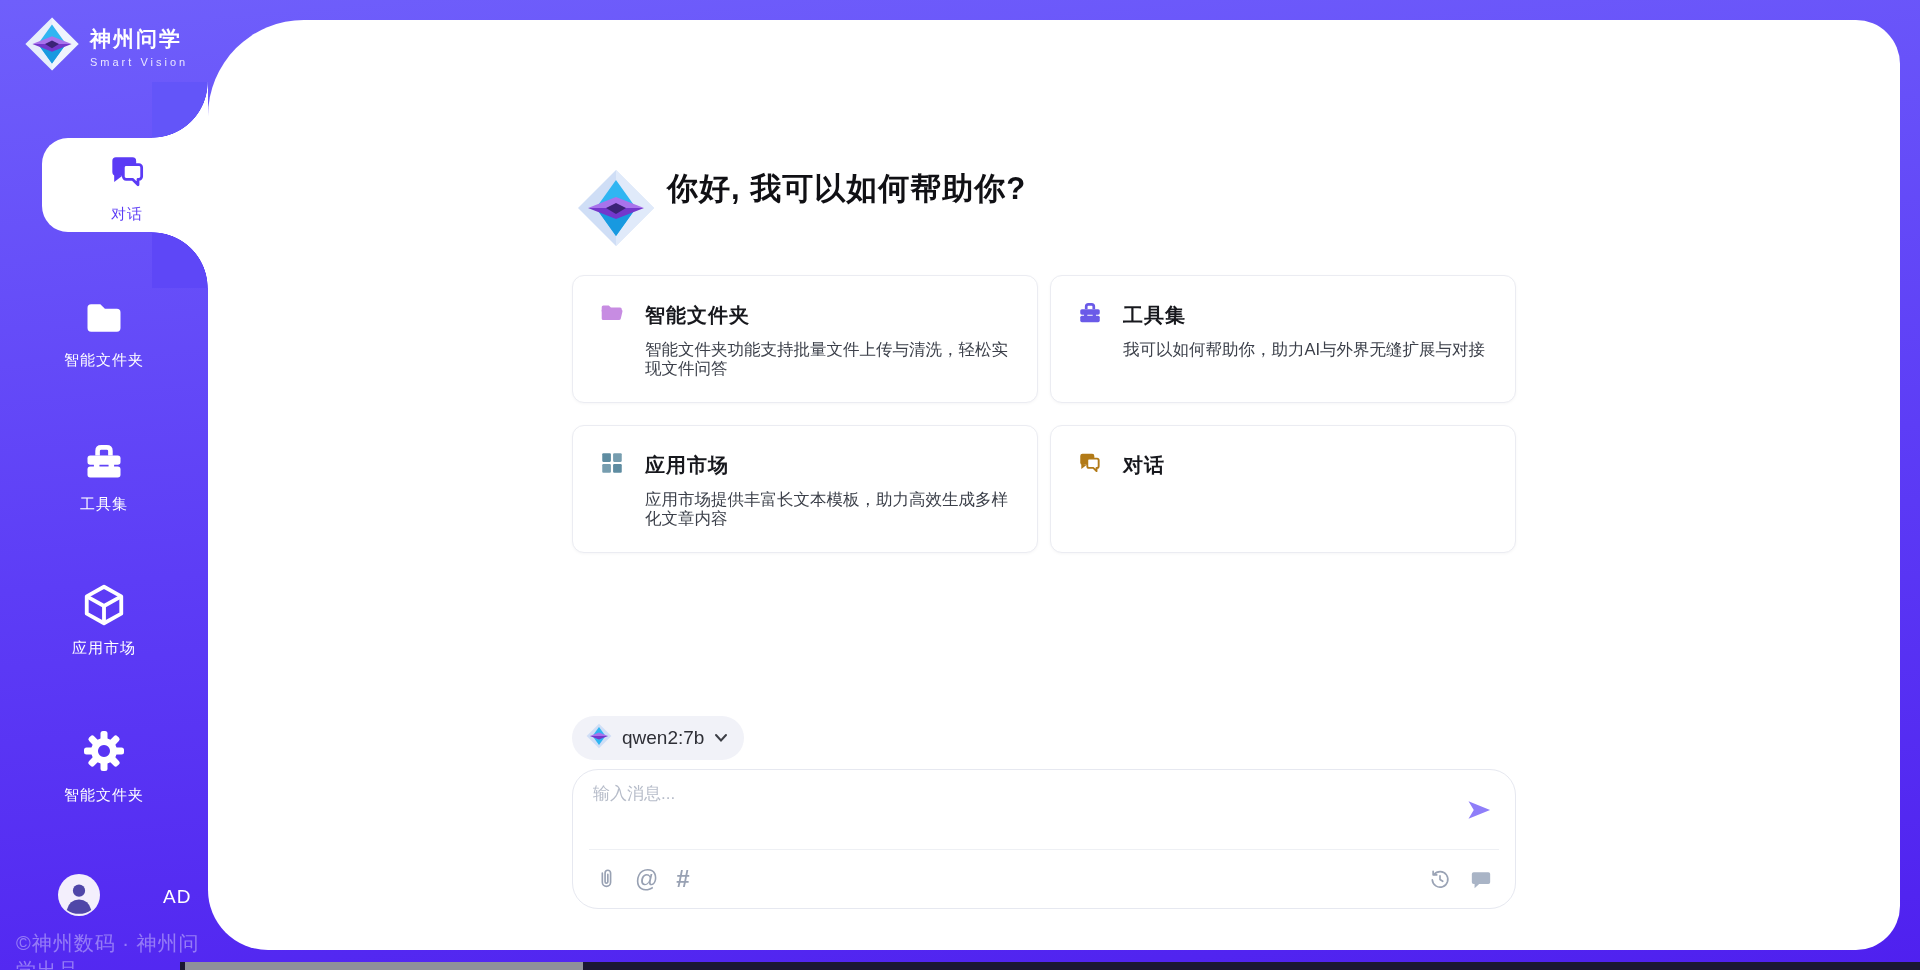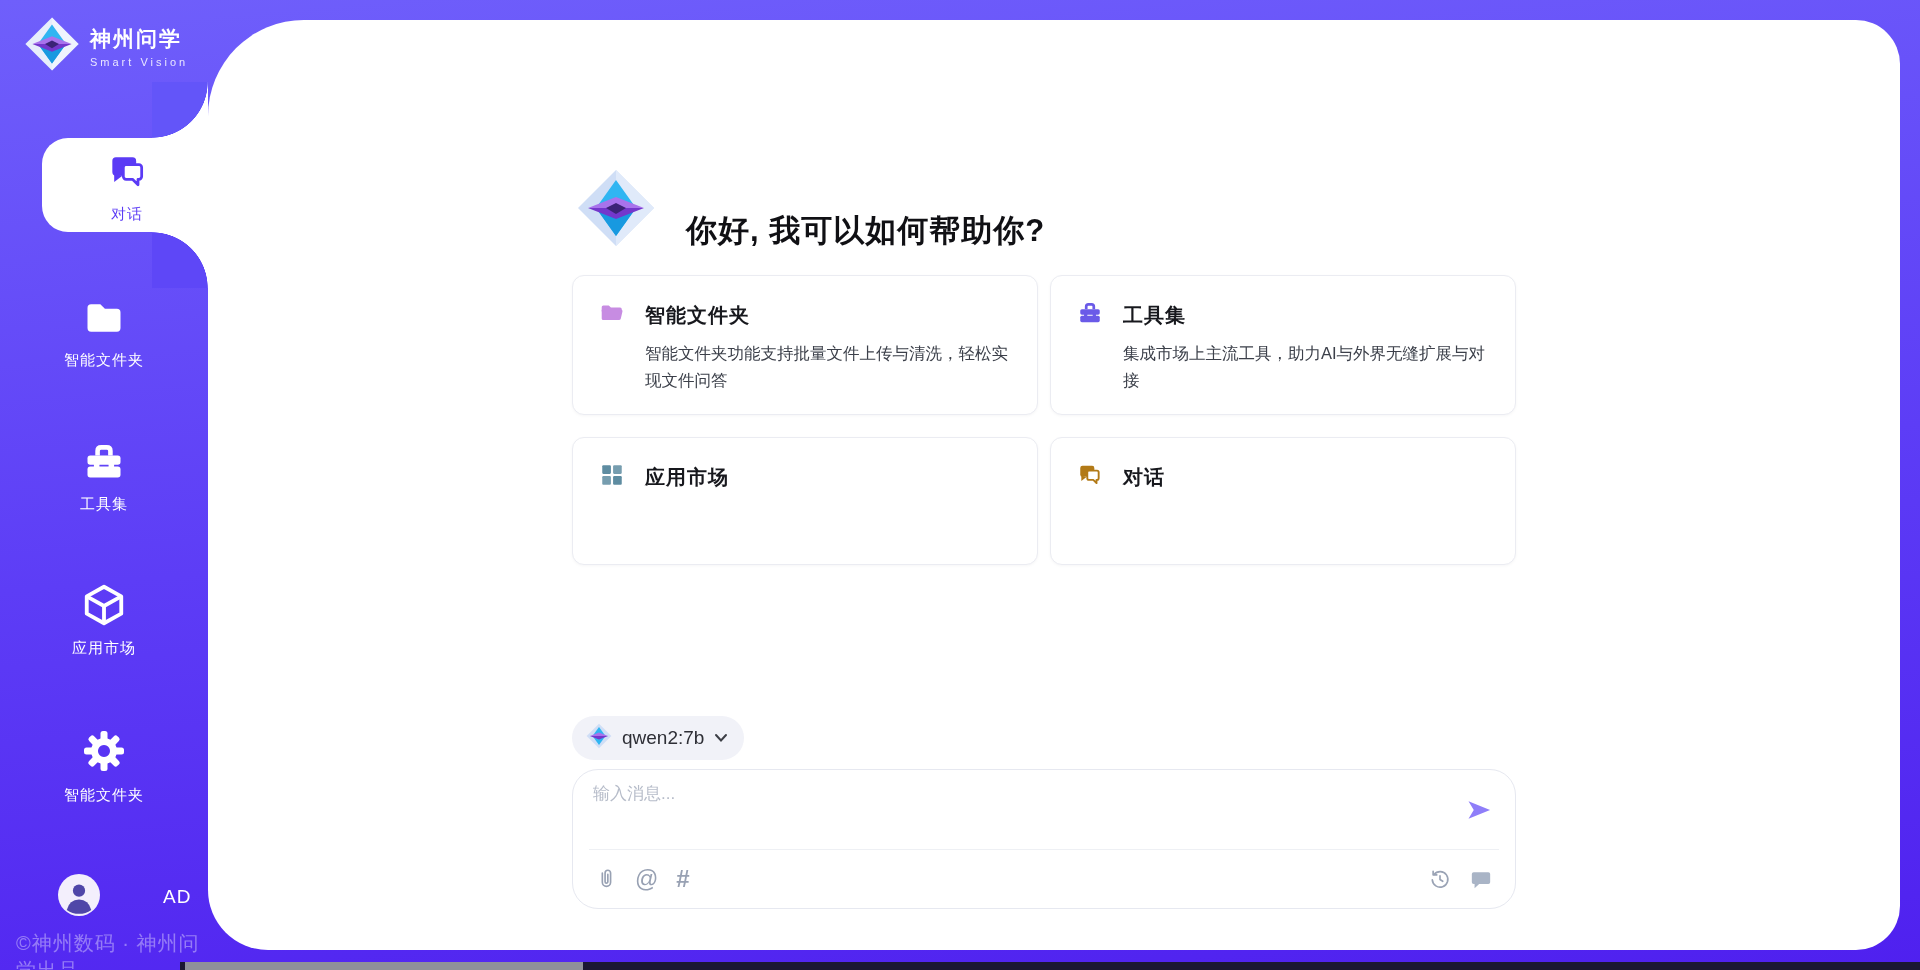--- a/index.html
+++ b/index.html
@@ -29,30 +29,30 @@
   .nav-item { position:absolute; left:0; width:208px; text-align:center; cursor:pointer; }
   .nav-label { display:block; margin-top:7px; font-size:15px; color:#ffffff; letter-spacing:1px; }
   .tab-active .nav-label { color:#5b3bf5; }
   .nav-icon { display:inline-block; }
 
   .user-row { position:absolute; left:58px; top:874px; display:flex; align-items:center; gap:16px; cursor:pointer; }
   .user-name { color:#fff; font-size:19px; letter-spacing:1px;margin-left:47px; }
   .copyright { position:absolute; left:16px; top:930px; font-size:20px; color:rgba(255,255,255,.38); letter-spacing:1px; }
 
   
-  .greeting { position:absolute; left:576px; top:168px; display:flex; align-items:flex-end; gap:30px; }
+  .greeting { position:absolute; left:576px; top:168px; display:flex; align-items:flex-start; gap:11px; }
   .greeting-title { font-size:31px; font-weight:bold; color:#101014; letter-spacing:1px; }
 
   .cards { position:absolute; left:572px; top:275px; width:944px;
            display:grid; grid-template-columns:1fr 1fr; column-gap:12px; row-gap:22px; }
   .card { background:#fff; border:1px solid #ebecf2; border-radius:12px; min-height:128px;
           padding:24px 26px 20px 26px; box-shadow:0 1px 3px rgba(30,30,60,.04); cursor:pointer; }
   .card-head { display:flex; align-items:center; gap:20px; }
   .card-title { font-size:20px; font-weight:bold; color:#17181d; letter-spacing:1px; }
-  .card-desc { margin:10px 0 0 46px; font-size:16.5px; line-height:27px; color:#3c404a; max-width:396px; }
+  .card-desc { margin:10px 0 0 46px; font-size:16.5px; line-height:19px; color:#3c404a; max-width:396px; }
 
   .model-pill { position:absolute; left:572px; top:716px; height:44px; padding:0 16px 0 14px;
                 background:#f1f2f8; border-radius:22px; display:flex; align-items:center; gap:10px; cursor:pointer; }
   .model-name { font-size:19px; color:#2e2f36; }
 
   .composer { position:absolute; left:572px; top:769px; width:944px; height:140px;
               background:#fff; border:1px solid #e6e8f0; border-radius:26px; }
   .composer textarea { position:absolute; left:20px; top:12px; width:860px; height:58px;
               border:none; outline:none; resize:none; font-size:17px; color:#333;
               font-family:"Liberation Sans","DejaVu Sans",sans-serif; }
@@ -210,35 +210,36 @@
           <svg width="26" height="26" viewBox="0 0 48 48">
             <path d="M17 17 v-5 q0 -4 4 -4 h6 q4 0 4 4 v5" stroke="#6a5ae8" stroke-width="5" fill="none"></path>
             <rect x="6" y="17" width="36" height="10" rx="3" fill="#6a5ae8"></rect>
             <rect x="6" y="29" width="36" height="12" rx="3" fill="#6a5ae8"></rect>
             <rect x="13" y="25" width="6" height="7" rx="1.5" fill="#6a5ae8"></rect>
             <rect x="29" y="25" width="6" height="7" rx="1.5" fill="#6a5ae8"></rect>
           </svg>
         </span>
         <span class="card-title">工具集</span>
       </div>
-      <div class="card-desc">集成市场上主流工具，助力AI与外界无缝扩展与对接</div>
+      <div class="card-desc">我可以如何帮助你，助力AI与外界无缝扩展与对接</div>
     </div>
 
     <div class="card">
       <div class="card-head">
         <span>
           <svg width="26" height="26" viewBox="0 0 48 48" fill="#5e8ca1">
             <rect x="6" y="6" width="16" height="16" rx="2"></rect>
             <rect x="26" y="6" width="16" height="16" rx="2" opacity="0.85"></rect>
             <rect x="6" y="26" width="16" height="16" rx="2" opacity="0.85"></rect>
             <rect x="26" y="26" width="16" height="16" rx="2"></rect>
           </svg>
         </span>
         <span class="card-title">应用市场</span>
       </div>
+      <div class="card-desc">应用市场提供丰富长文本模板，助力高效生成多样化文章内容</div>
     </div>
 
     <div class="card">
       <div class="card-head">
         <span>
           <svg width="26" height="26" viewBox="0 0 48 48">
             <rect x="6" y="7" width="26" height="20" rx="4" fill="#b27a17"></rect>
             <path d="M8 25 v10 l9 -7 z" fill="#b27a17"></path>
             <path d="M22 16 h15 a3 3 0 0 1 3 3 v11 a3 3 0 0 1 -3 3 h-1 v6 l-6 -6 h-8 a3 3 0 0 1 -3 -3 v-11 a3 3 0 0 1 3 -3 z" fill="#ffffff" stroke="#b27a17" stroke-width="3.5" stroke-linejoin="round"></path>
           </svg>

